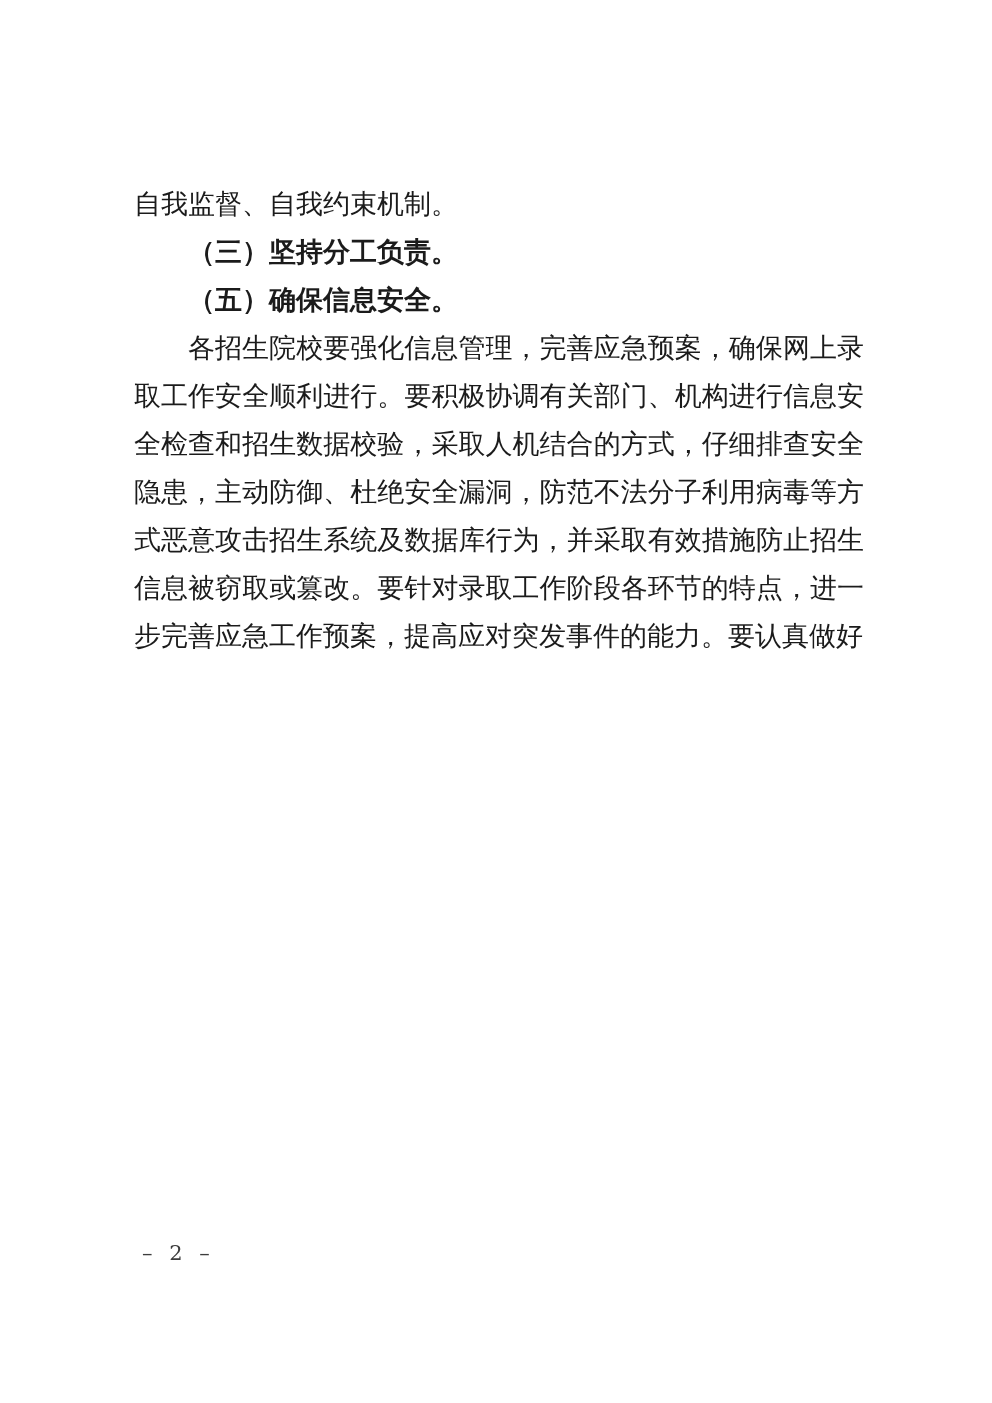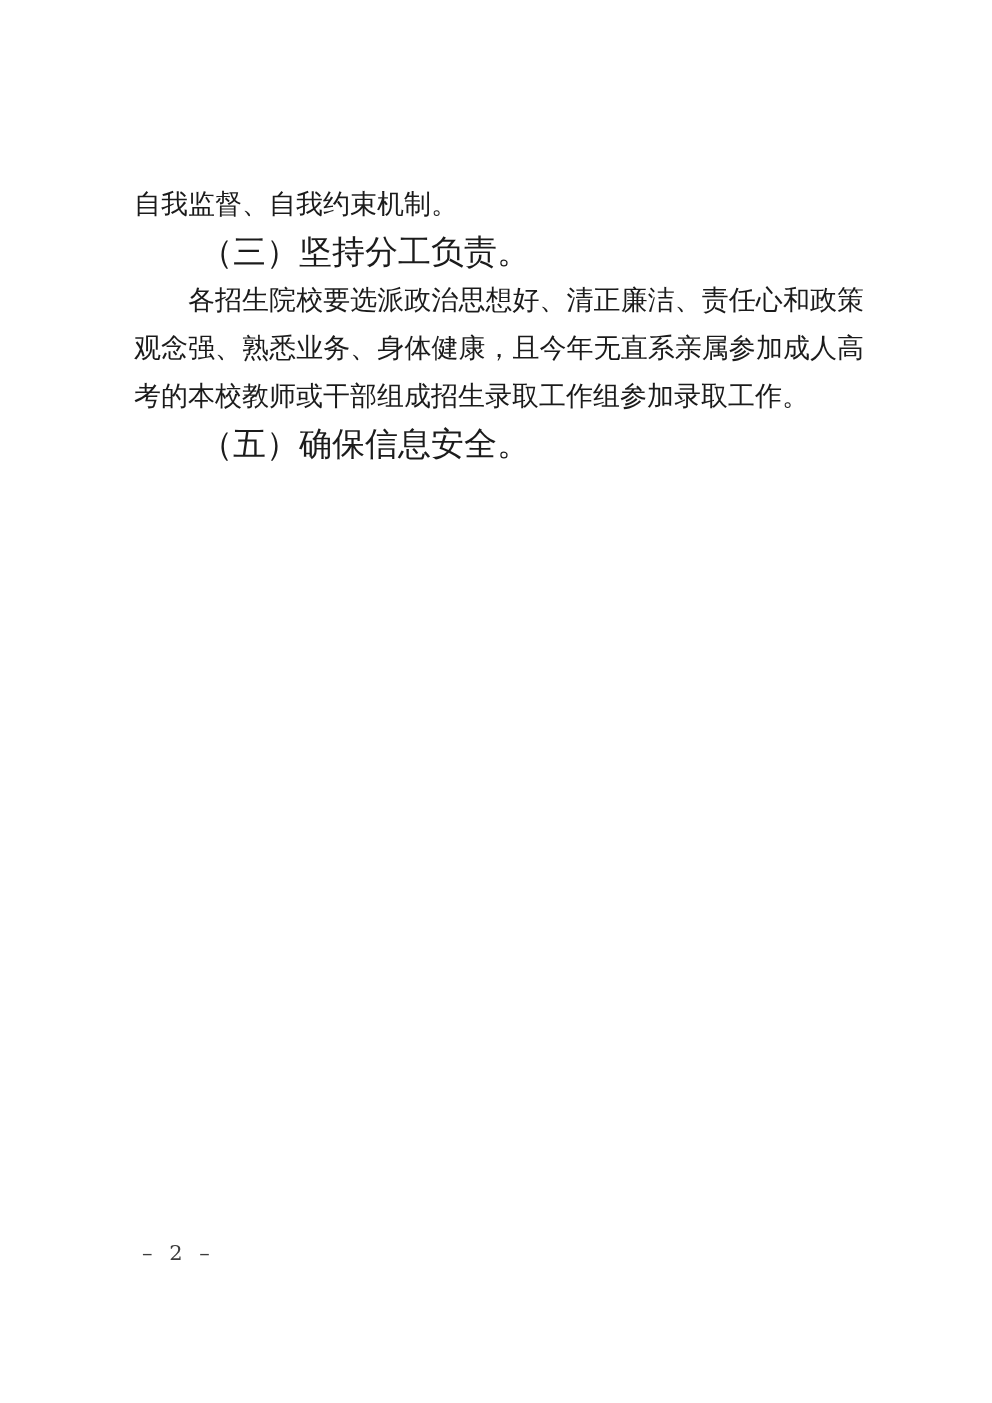--- a/index.html
+++ b/index.html
@@ -28,40 +28,40 @@
     letter-spacing: 0;
   }
   .para {
     text-indent: 2em;
     font-weight: normal;
   }
   .para.no-indent {
     text-indent: 0;
   }
   .heading {
-    font-size: 33px;
+    font-size: 27px;
     line-height: 48px;
-    font-weight: normal;
+    font-weight: bold;
     text-indent: 2em;
   }
   .page-number {
     position: absolute;
     left: 142px;
     top: 1240px;
     font-size: 21px;
     line-height: 26px;
     letter-spacing: 5px;
     color: #3d3d3d;
     font-family: "DejaVu Serif", "Liberation Serif", serif;
   }
 </style>
 </head>
 <body>
 
 <div class="page">
   <main class="content">
     <p class="para no-indent">自我监督、自我约束机制。</p>
     <h3 class="heading">（三）坚持分工负责。</h3>
-    <p class="para">各招生院校要选派政治思想好、清正廉洁、责任心和政策观念强、熟悉业务、身体健康，且今年无直系亲属参加成人高考的本校教师或干部组成招生录取工作组参加录取工作。</p>
     <h3 class="heading">（五）确保信息安全。</h3>
+    <p class="para">各招生院校要强化信息管理，完善应急预案，确保网上录取工作安全顺利进行。要积极协调有关部门、机构进行信息安全检查和招生数据校验，采取人机结合的方式，仔细排查安全隐患，主动防御、杜绝安全漏洞，防范不法分子利用病毒等方式恶意攻击招生系统及数据库行为，并采取有效措施防止招生信息被窃取或篡改。要针对录取工作阶段各环节的特点，进一步完善应急工作预案，提高应对突发事件的能力。要认真做好</p>
   </main>
   <footer class="page-number">– 2 –</footer>
 </div>
 
 </body></html>

